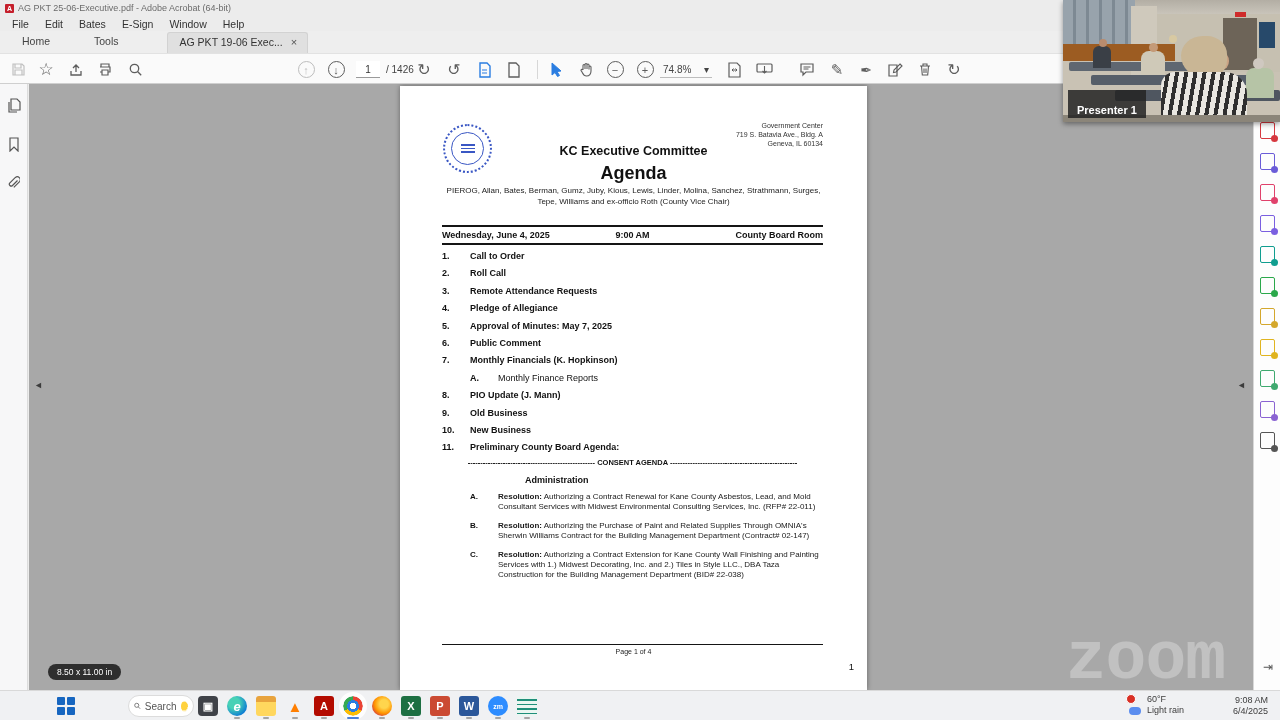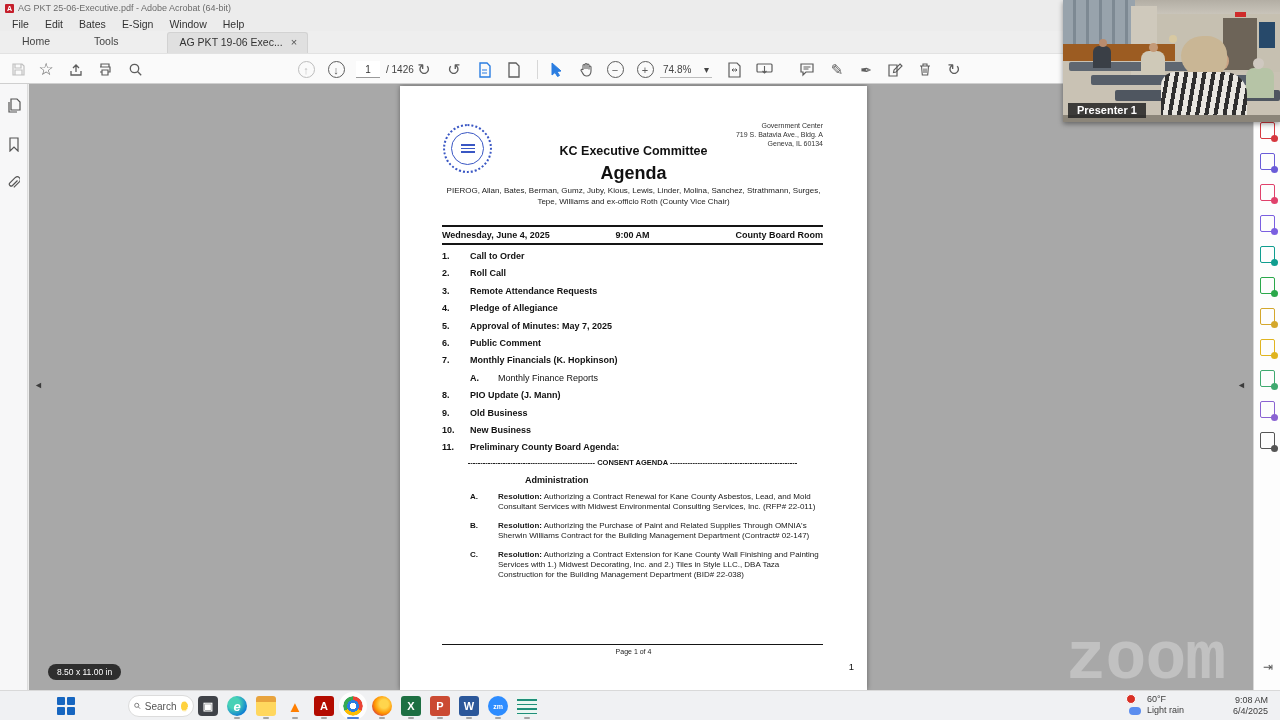--- a/index.html
+++ b/index.html
@@ -117,21 +117,21 @@
   .wc-head3{left:106px;top:35px;width:8px;height:8px;background:#d8c9a2;border-radius:50%;}
   .wc-head4{left:190px;top:58px;width:11px;height:11px;background:#cfc8c0;border-radius:50%;}
   .wc-body4{left:183px;top:68px;width:28px;height:30px;background:#b6c4a6;border-radius:8px 8px 0 0;}
   .wc-hair{left:118px;top:36px;width:46px;height:42px;background:#c9b695;
     border-radius:50% 46% 44% 56%;}
   .wc-face{left:152px;top:52px;width:14px;height:18px;background:#caa384;border-radius:50%;}
   .wc-body-fg{left:98px;top:72px;width:86px;height:50px;border-radius:14px 22px 0 0;
     background:repeating-linear-gradient(100deg,#e9e7e1 0 5px,#2f2f2f 5px 9px);}
   .wc-floor{left:0;bottom:0;width:217px;height:7px;background:#8b8579;}
   .wc-label{left:5px;bottom:4px;background:rgba(35,35,35,.85);color:#fff;font-size:11px;
-    font-weight:bold;padding:1px 9px 2px 9px;}
+    font-weight:bold;padding:14px 9px 2px 9px;}
 
   
   .taskbar{position:absolute;left:0;top:690px;width:1280px;height:30px;background:#f0f1f3;
     border-top:1px solid #d9d9d9;}
   .start{position:absolute;left:57px;top:6px;width:18px;height:18px;display:grid;
     grid-template-columns:8px 8px;grid-template-rows:8px 8px;gap:2px;}
   .start i{background:#1766c0;border-radius:1px;}
   .search-pill{position:absolute;left:128px;top:4px;width:66px;height:22px;background:#fff;
     border:1px solid #dcdcdc;border-radius:12px;display:flex;align-items:center;
     padding:0 5px;gap:4px;font-size:10px;color:#555;}

